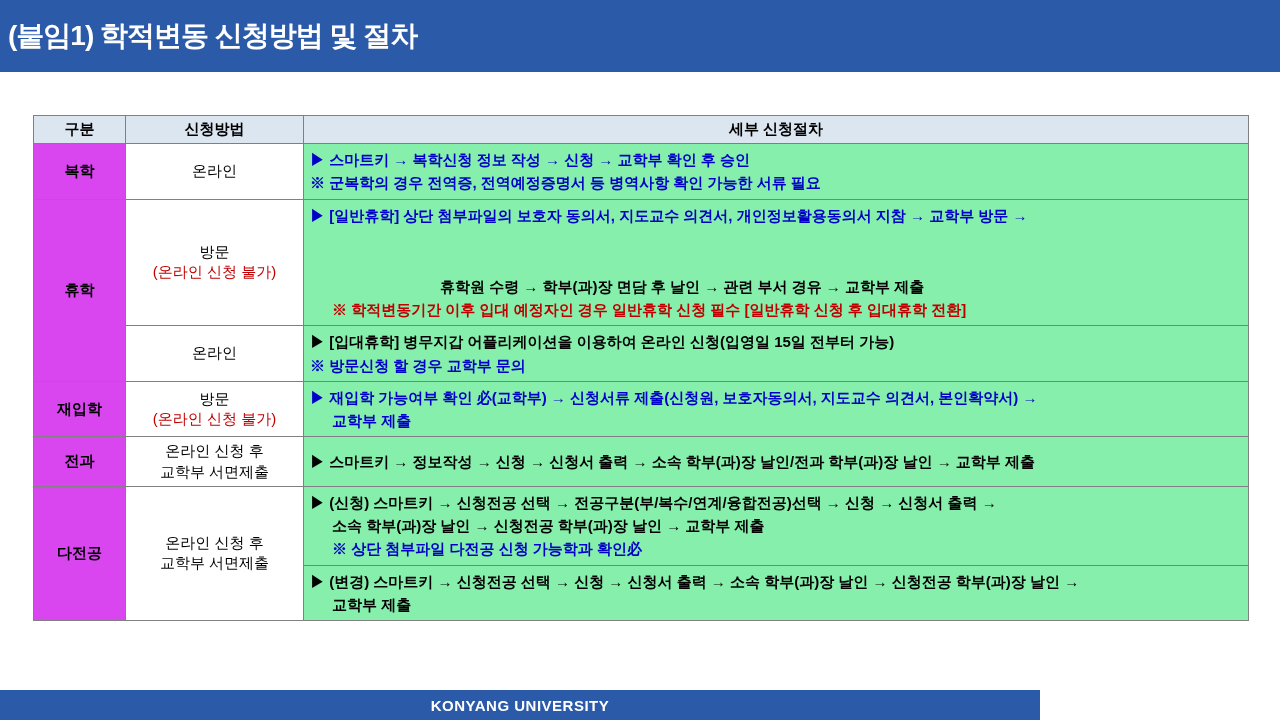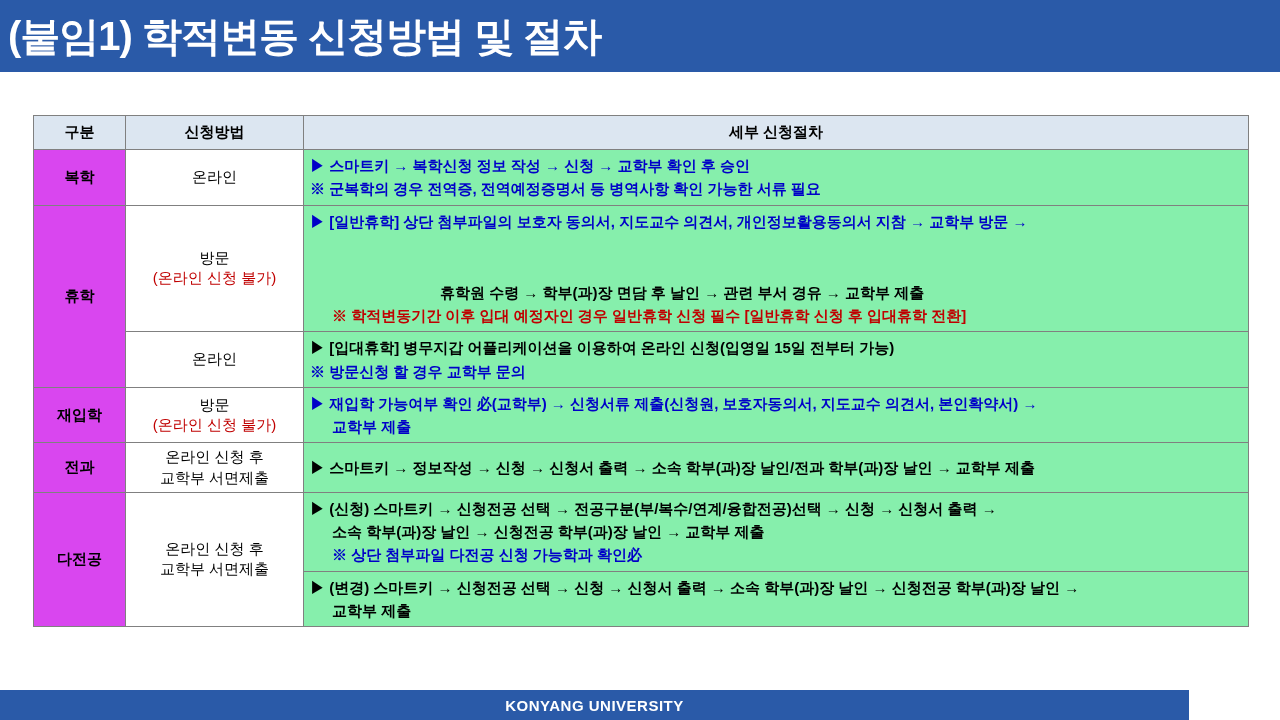--- a/index.html
+++ b/index.html
@@ -18,30 +18,30 @@
   .title-bar {
     position: absolute;
     top: 0; left: 0;
     width: 1280px; height: 72px;
     background: #2a5aa8;
     display: flex;
     align-items: center;
   }
   .title-text {
     color: #ffffff;
-    font-size: 40px;
+    font-size: 28px;
     font-weight: bold;
     letter-spacing: -1px;
     padding-left: 8px;
     line-height: 1;
   }
   .footer-bar {
     position: absolute;
     bottom: 0; left: 0;
-    width: 1189px; height: 30px;
+    width: 1040px; height: 30px;
     background: #2a5aa8;
     display: flex;
     align-items: center;
     justify-content: center;
   }
   .footer-text {
     color: #ffffff;
     font-size: 15px;
     font-weight: bold;
     letter-spacing: 0.5px;
@@ -62,21 +62,21 @@
     color: #000000;
   }
   .col-gubun { width: 92px; }
   .col-method { width: 178px; }
   .col-detail { width: 945px; }
 
   thead th {
     background: #dce6f1;
     text-align: center;
     font-weight: bold;
-    height: 34px;
+    height: 28px;
     font-size: 15px;
   }
   td.gubun {
     background: #d946ef;
     text-align: center;
     font-weight: bold;
     font-size: 16px;
   }
   td.method {
     background: #ffffff;

